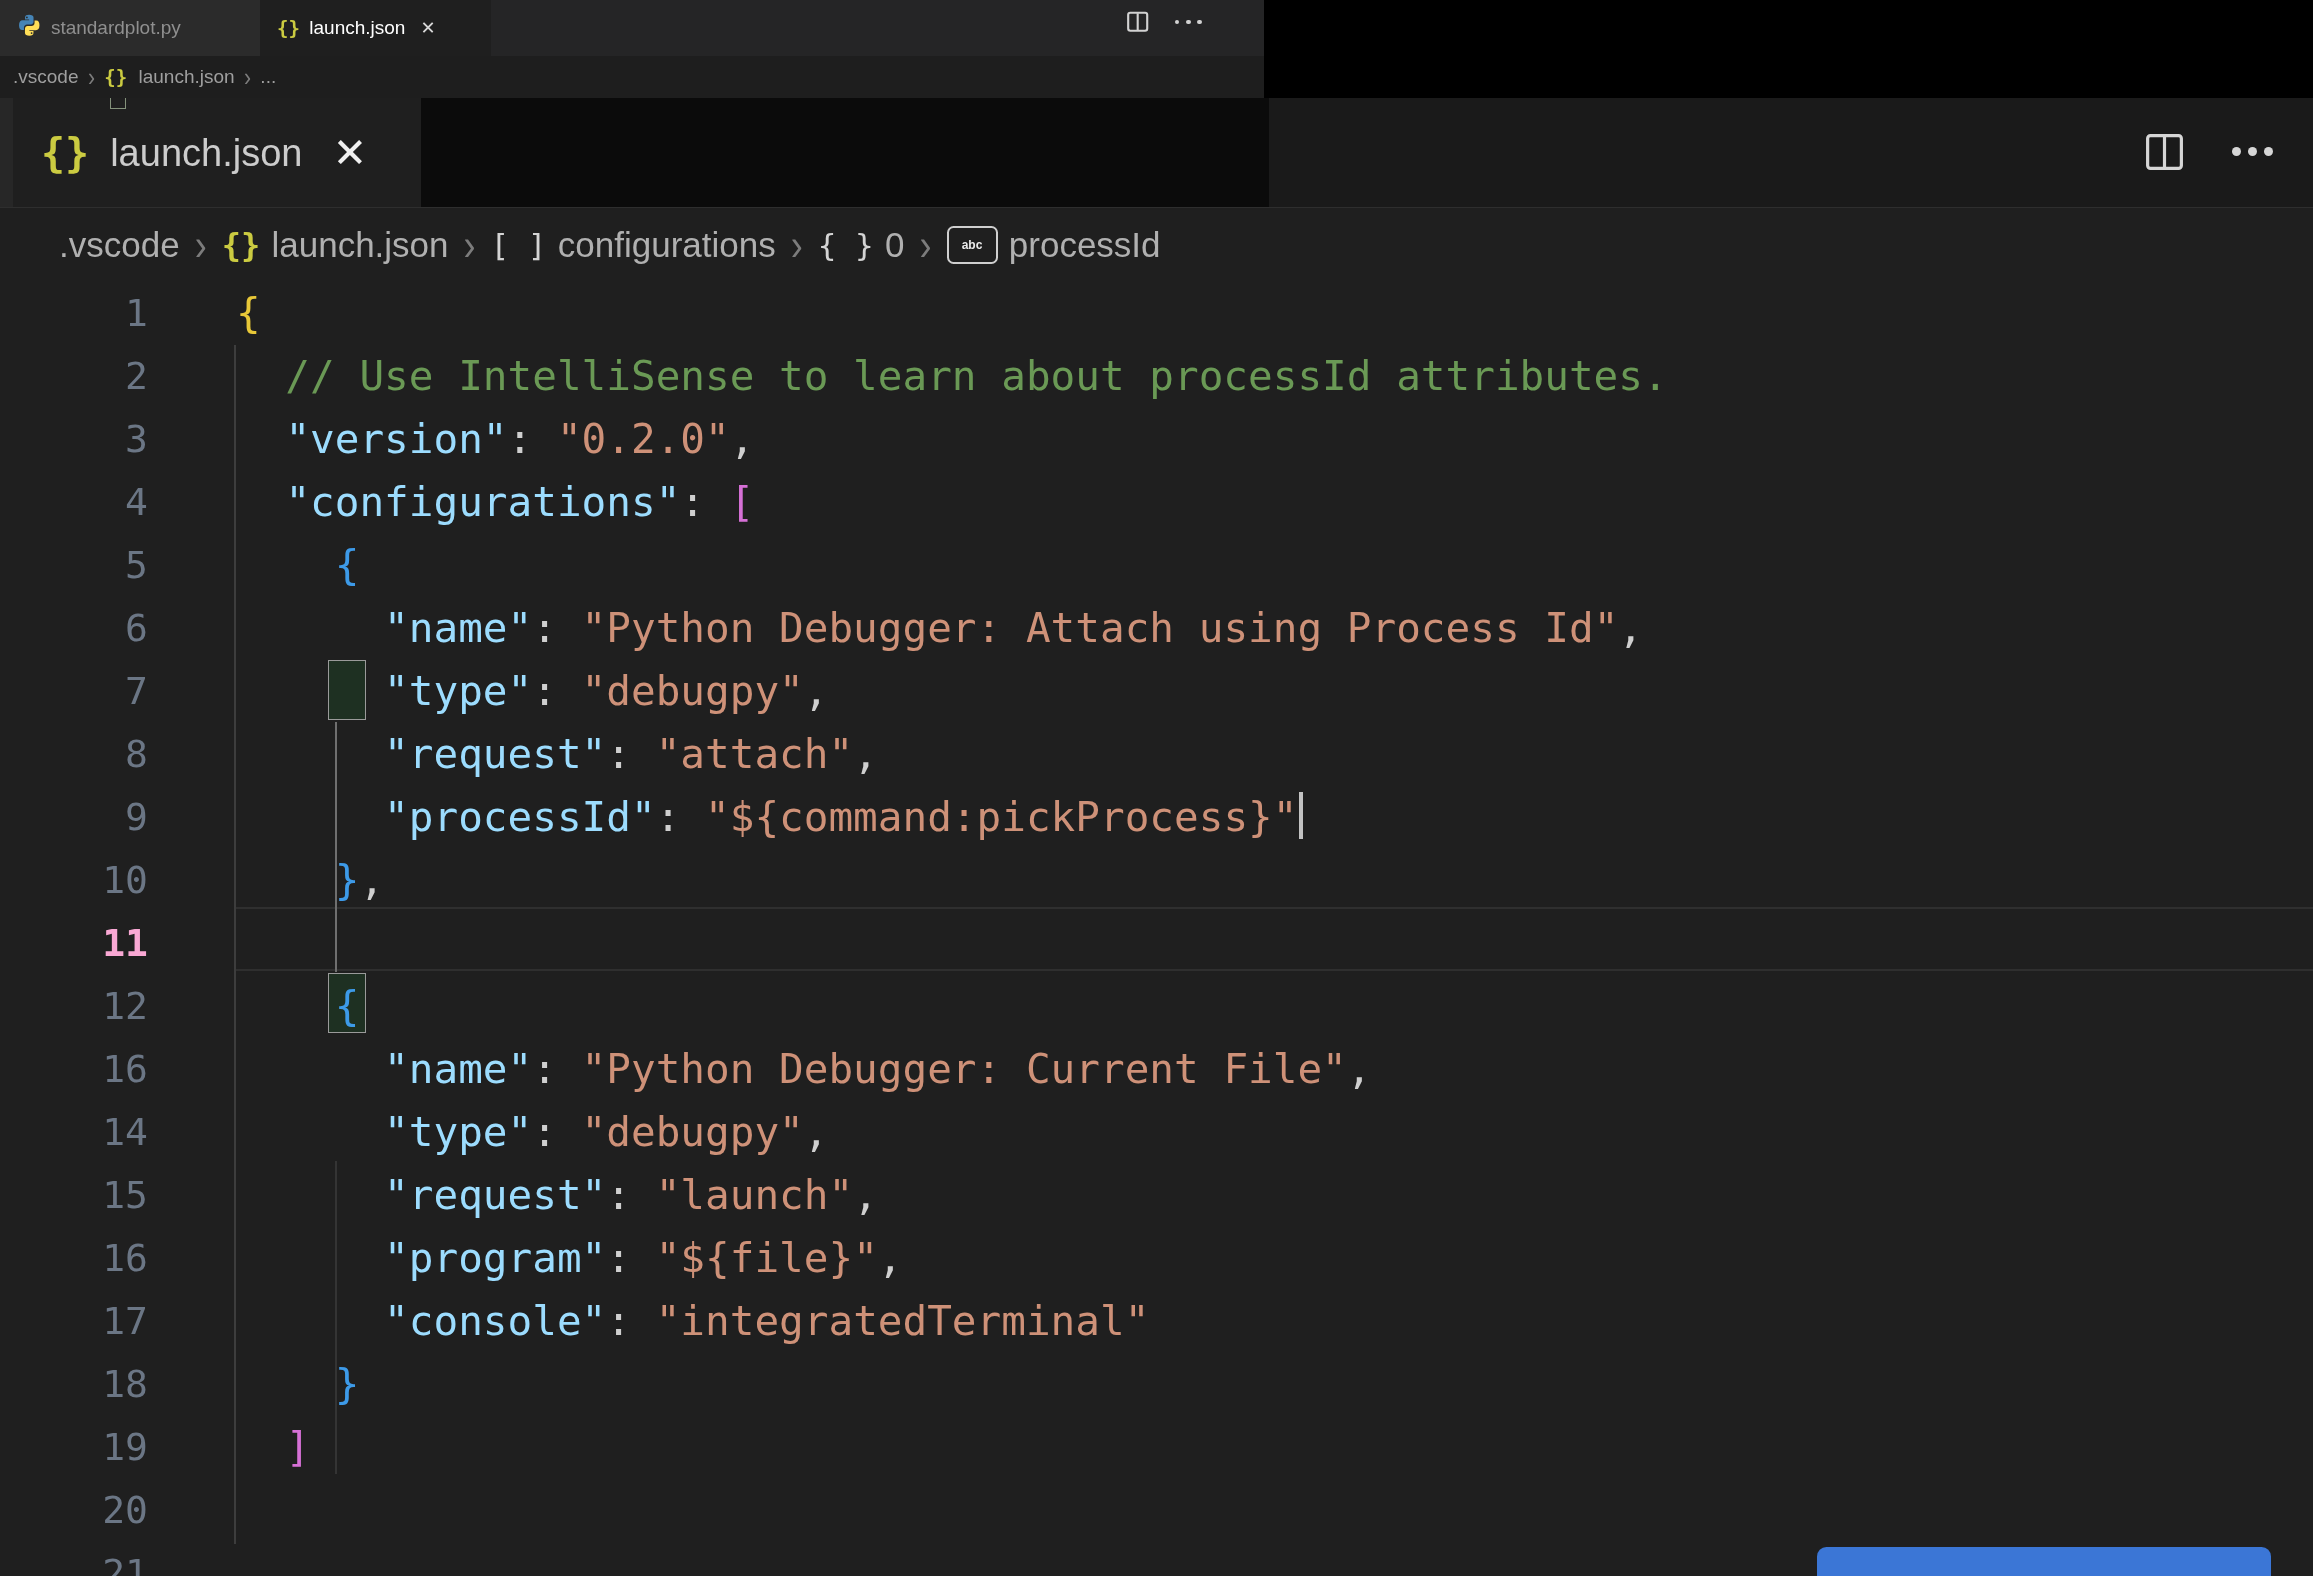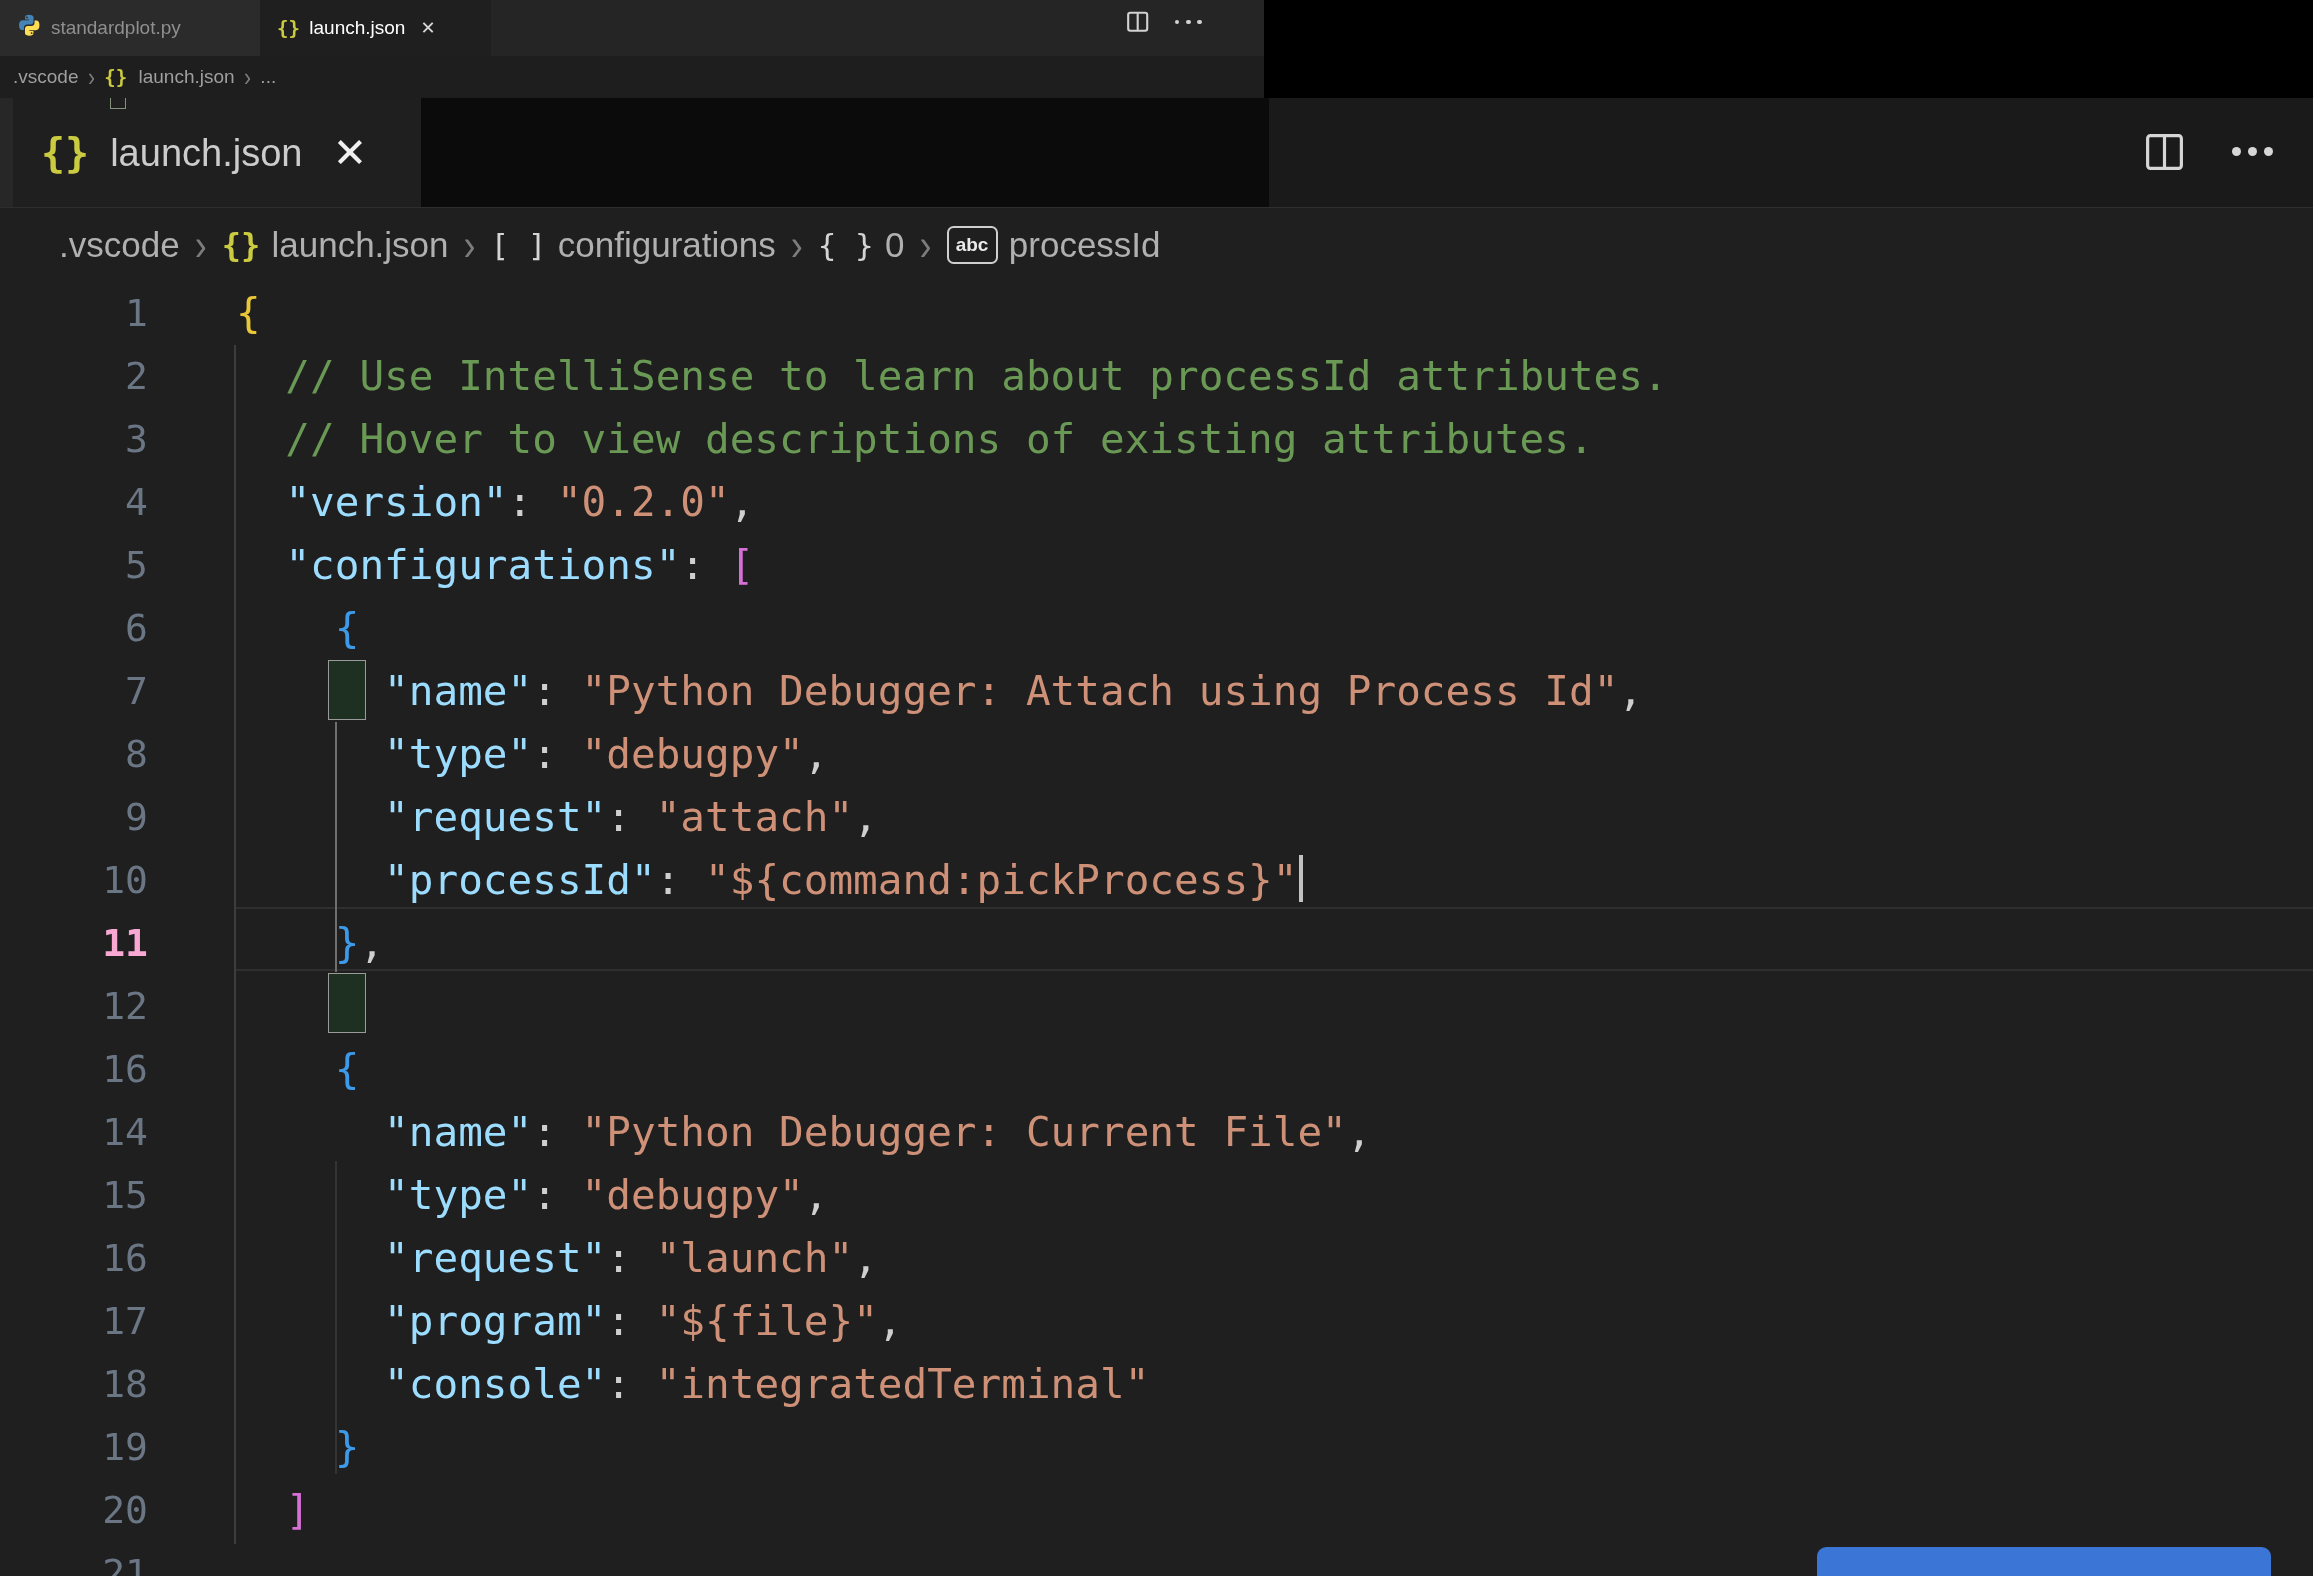--- a/index.html
+++ b/index.html
@@ -36,21 +36,21 @@
   #big-actions { position:absolute; right:41px; top:30px; display:flex; align-items:center; gap:45px; }
   .split-icon svg { display:block; }
   .dots.big i { width:9.4px; height:9.4px; background:#d6d6d6; }
   #fragment-box { position:absolute; left:110px; top:98px; width:16px; height:11.3px; border:1.9px solid #8f9f86; border-top:none; opacity:.9; }
   #tabbar-border { position:absolute; left:0; top:207px; width:2314px; height:0.9px; background:#2e2e2e; }
 
   #big-breadcrumb { position:absolute; left:59px; top:208px; width:2166px; height:74px; display:flex; align-items:center; gap:15px; font-size:35px; color:#b0b0b0; }
   #big-breadcrumb .crumb-sep { font-size:36px; }
   #big-breadcrumb .json-glyph { font-size:32px; }
   .sym-icon { font-family:"DejaVu Sans Mono", monospace; color:#d4d4d4; font-size:31px; }
-  .abc-box { display:inline-flex; align-items:center; justify-content:center; width:51px; height:38px; border:2.8px solid #cfcfcf; border-radius:6.6px; color:#eaeaea; font-size:19px; font-weight:bold; font-family:"Liberation Sans", sans-serif; }
+  .abc-box { display:inline-flex; align-items:center; justify-content:center; width:51px; height:38px; border:2.8px solid #cfcfcf; border-radius:6.6px; color:#eaeaea; font-size:12px; font-weight:bold; font-family:"Liberation Sans", sans-serif; }
 
   
   #editor { position:absolute; left:0; top:282px; width:2314px; height:1294px; background:#1f1f1f; }
   .ln-row { height:63px; line-height:63px; white-space:pre; }
   #gutter { position:absolute; left:0; top:0; width:148px; text-align:right;
     font-family:"DejaVu Sans Mono", monospace; font-size:38px; color:#6b7685; }
   #gutter .ln-row.active { color:#f9a8d4; font-weight:bold; }
   #code { position:absolute; left:236px; top:0; font-family:"DejaVu Sans Mono", monospace; font-size:41px; color:#d4d4d4; }
   .tok-c  { color:#6A9955; }
   .tok-cu { color:#6A9955; text-decoration:underline; text-underline-offset:7.5px; text-decoration-thickness:2.8px; }
@@ -208,21 +208,20 @@
         <div class="ln-row">16</div>
         <div class="ln-row">17</div>
         <div class="ln-row">18</div>
         <div class="ln-row">19</div>
         <div class="ln-row">20</div>
         <div class="ln-row">21</div>
       </div>
     <div id="code">
         <div class="ln-row"><span class="tok-b1">{</span></div>
         <div class="ln-row"><span class="tok-c">  // Use IntelliSense to learn about processId attributes.</span></div>
-        <div class="ln-row"><span class="tok-c">  // Hover to view descriptions of existing attributes.</span></div>
         <div class="ln-row"><span class="tok-p">  </span><span class="tok-k">"version"</span><span class="tok-p">: </span><span class="tok-s">"0.2.0"</span><span class="tok-p">,</span></div>
         <div class="ln-row"><span class="tok-p">  </span><span class="tok-k">"configurations"</span><span class="tok-p">: </span><span class="tok-b2">[</span></div>
         <div class="ln-row"><span class="tok-p">    </span><span class="tok-b3">{</span></div>
         <div class="ln-row"><span class="tok-p">      </span><span class="tok-k">"name"</span><span class="tok-p">: </span><span class="tok-s">"Python Debugger: Attach using Process Id"</span><span class="tok-p">,</span></div>
         <div class="ln-row"><span class="tok-p">      </span><span class="tok-k">"type"</span><span class="tok-p">: </span><span class="tok-s">"debugpy"</span><span class="tok-p">,</span></div>
         <div class="ln-row"><span class="tok-p">      </span><span class="tok-k">"request"</span><span class="tok-p">: </span><span class="tok-s">"attach"</span><span class="tok-p">,</span></div>
         <div class="ln-row"><span class="tok-p">      </span><span class="tok-k">"processId"</span><span class="tok-p">: </span><span class="tok-s">"${command:pickProcess}"</span><span class="cursor"></span></div>
         <div class="ln-row"><span class="tok-p">    </span><span class="tok-b3">}</span><span class="tok-p">,</span></div>
         <div class="ln-row"></div>
         <div class="ln-row"><span class="tok-p">    </span><span class="tok-b3">{</span></div>

